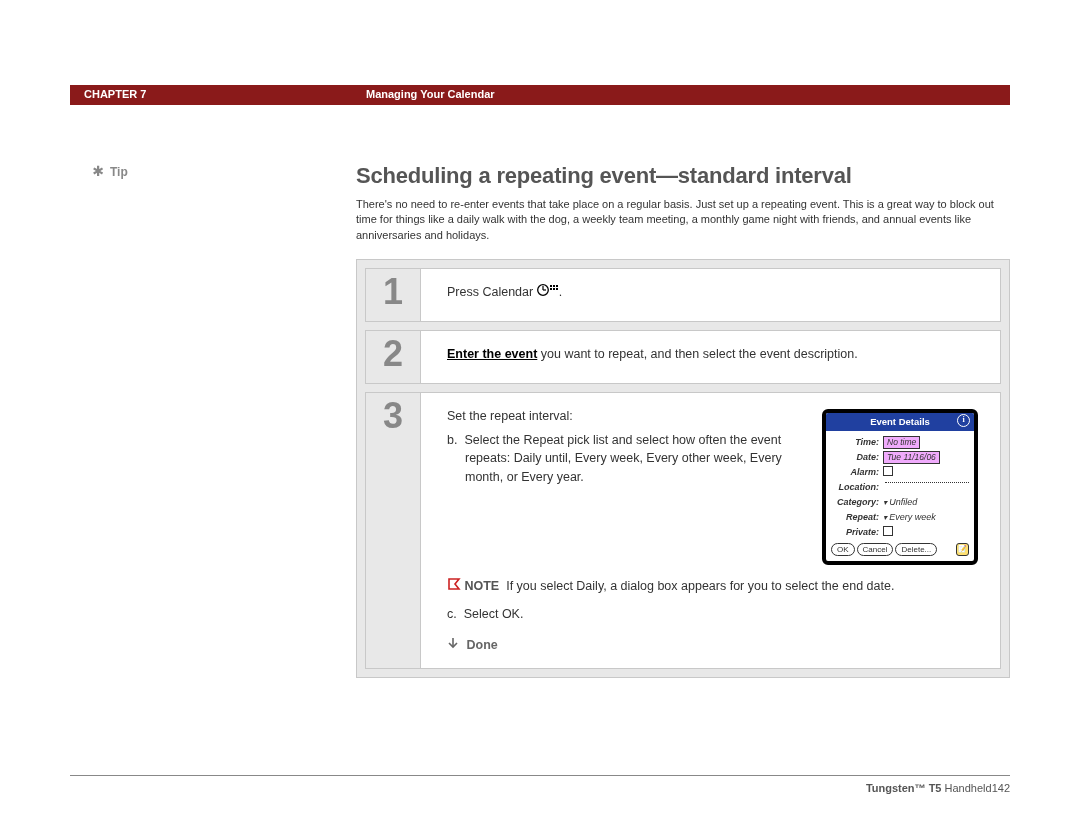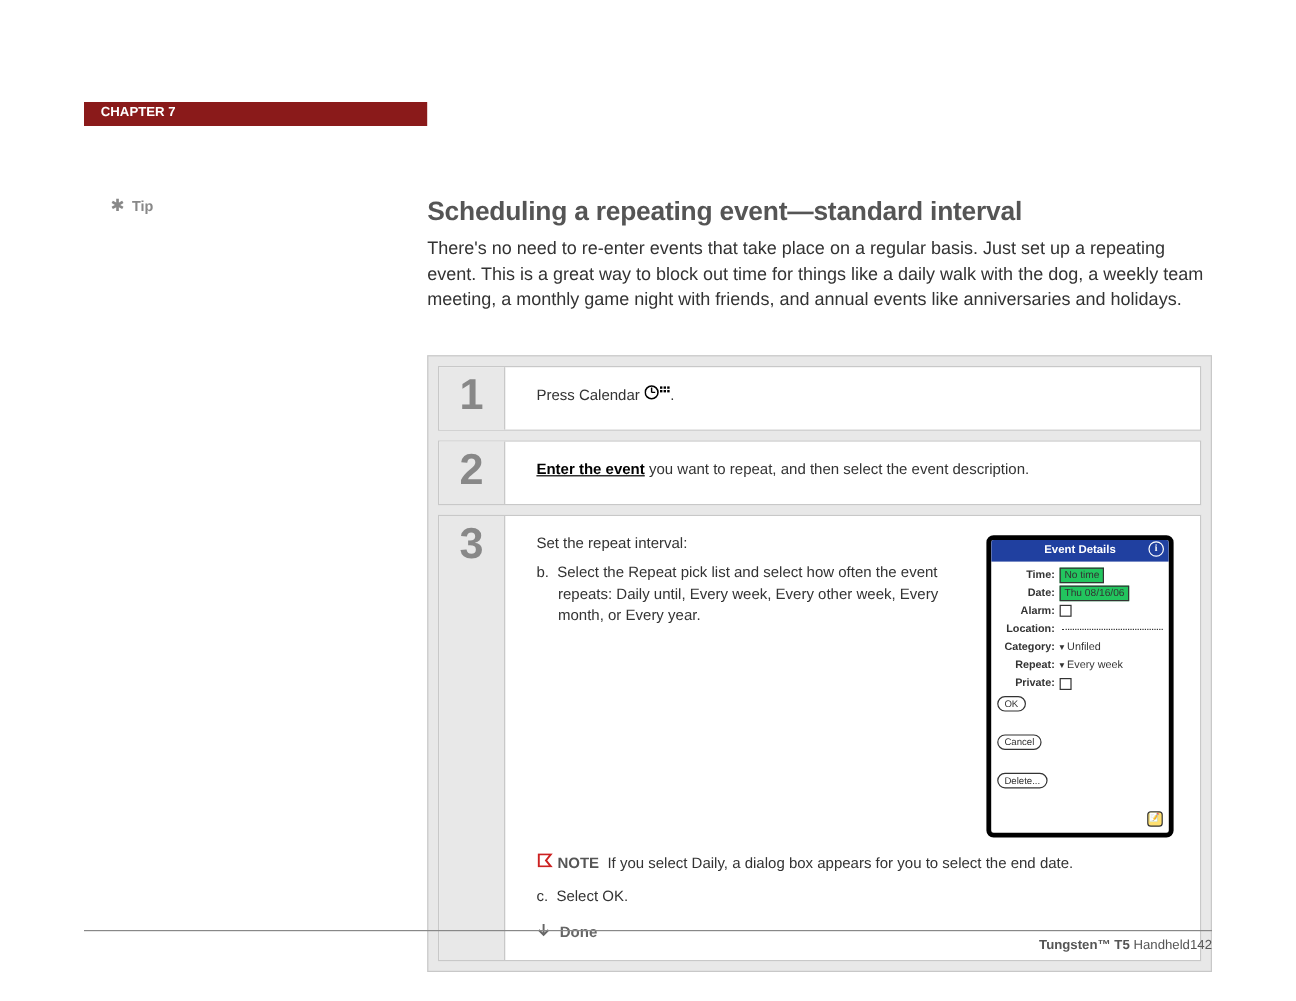--- a/index.html
+++ b/index.html
@@ -78,24 +78,24 @@
     text-decoration: underline;
   }
   h2 {
     color: #555;
     font-size: 22px;
     font-weight: bold;
     margin: 0 0 8px 0;
     letter-spacing: -0.2px;
   }
   .intro {
-    font-size: 15px;
+    font-size: 11px;
     line-height: 1.4;
     color: #333;
-    margin: 0 0 36px 0;
+    margin: 0 0 16px 0;
   }
   .steps-box {
     border: 1px solid #c8c8c8;
     background: #e8e8e8;
     padding: 8px;
   }
   .step-row {
     display: flex;
     background: #fff;
     border: 1px solid #c8c8c8;
@@ -170,45 +170,45 @@
     width: 11px; height: 11px;
     border: 1px solid #fff;
     border-radius: 50%;
     font-size: 8px;
     line-height: 10px;
     text-align: center;
     font-family: serif;
     font-weight: bold;
   }
   .pda-body { padding: 3px 5px 5px 5px; }
-  .pda-row { display: flex; align-items: center; margin: 2px 0; }
+  .pda-row { display: flex; align-items: flex-start; margin: 2px 0; font-style: italic; }
   .pda-lbl { flex: 0 0 48px; text-align: right; font-weight: bold; padding-right: 4px; }
   .pda-val-box {
     border: 1px solid #333;
     padding: 0 3px;
     font-size: 8.5px;
-    background: #22c55e;
+    background: #f0abfc;
     line-height: 11px;
   }
   .pda-chk {
     width: 8px; height: 8px;
     border: 1px solid #333;
     display: inline-block;
   }
   .pda-dotline {
     flex: 1;
     border-bottom: 1px dotted #333;
     height: 1px;
     margin-left: 2px;
   }
   .pda-drop::before {
     content: "▾ ";
     font-size: 8px;
   }
-  .pda-btns { display: flex; gap: 19px; margin-top: 4px; align-items: flex-start; flex-direction: column; }
+  .pda-btns { display: flex; gap: 2px; margin-top: 4px; align-items: center; }
   .pda-btn {
     border: 1px solid #333;
     border-radius: 7px;
     padding: 0 5px;
     font-size: 8px;
     line-height: 11px;
     background: #fff;
   }
   .pda-note {
     width: 11px; height: 11px;
@@ -233,20 +233,21 @@
     justify-content: flex-end;
   }
   .footer .prod b { color: #555; }
 </style>
 </head>
 <body>
 
 <div class="page">
   <div class="header-bar">
     <div class="header-left">CHAPTER 7</div>
+    <div class="header-right">Managing Your Calendar</div>
   </div>
 
   <div class="content">
     <div class="sidebar">
       <div>
         <span class="tip-star">✱</span><span class="tip-hdr">Tip</span>
       </div>
     </div>
 
     <div class="main">
@@ -298,21 +299,21 @@
                     <span>Event Details</span>
                     <span class="pda-info">i</span>
                   </div>
                   <div class="pda-body">
                     <div class="pda-row">
                         <span class="pda-lbl">Time:</span>
                         <span class="pda-val-box">No time</span>
                       </div>
                     <div class="pda-row">
                         <span class="pda-lbl">Date:</span>
-                        <span class="pda-val-box">Thu 08/16/06</span>
+                        <span class="pda-val-box">Tue 11/16/06</span>
                       </div>
                     <div class="pda-row">
                         <span class="pda-lbl">Alarm:</span>
                         <span class="pda-chk"></span>
                       </div>
                     <div class="pda-row">
                         <span class="pda-lbl">Location:</span>
                         <span class="pda-dotline"></span>
                       </div>
                     <div class="pda-row">

